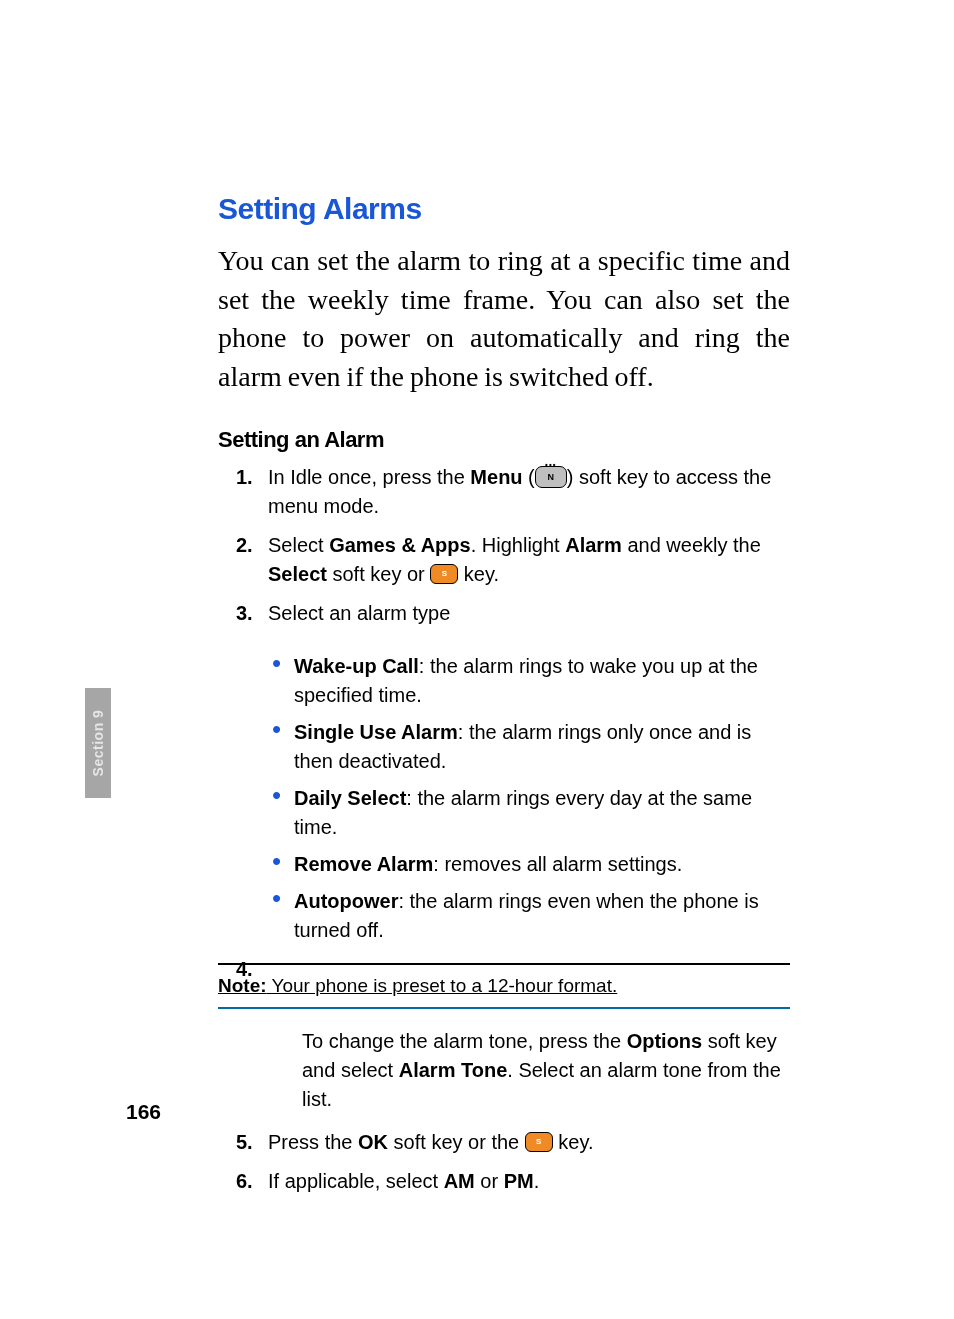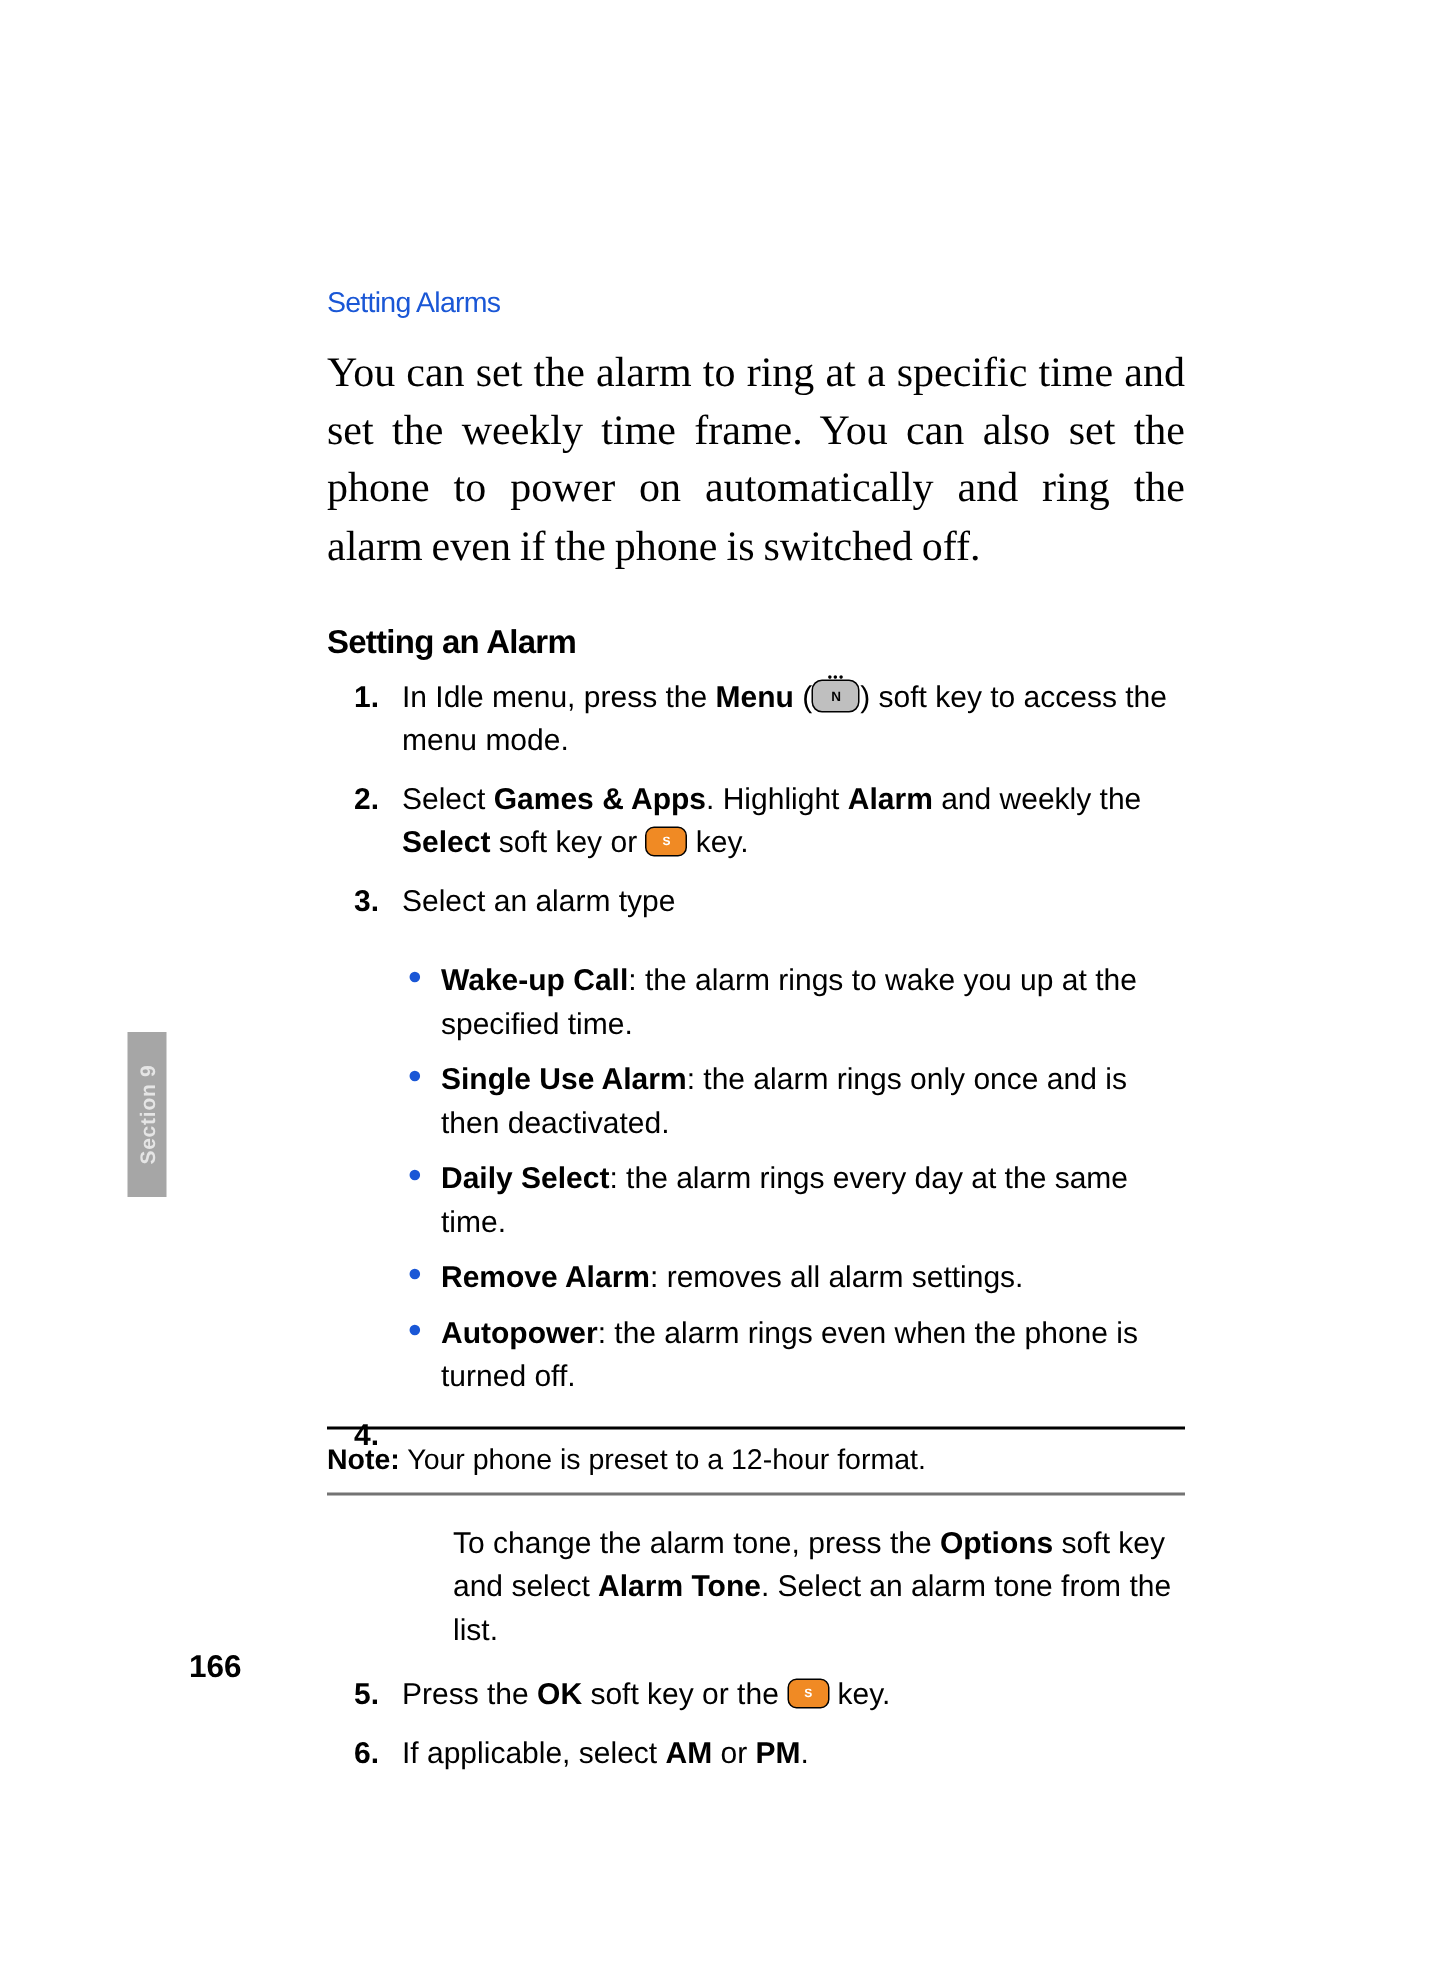--- a/index.html
+++ b/index.html
@@ -36,22 +36,22 @@
     letter-spacing: 0.5px;
   }
   .content {
     position: absolute;
     left: 218px;
     top: 192px;
     width: 572px;
   }
   h1 {
     color: #1a57d6;
-    font-size: 19px;
-    font-weight: normal;
+    font-size: 30px;
+    font-weight: bold;
     margin: 0 0 16px 0;
     font-family: Arial, Helvetica, sans-serif;
     letter-spacing: -0.5px;
   }
   .intro {
     font-family: Liberation Serif, serif;
     font-size: 28px;
     line-height: 1.38;
     margin: 0 0 30px 0;
     text-align: justify;
@@ -101,23 +101,24 @@
     position: absolute;
     left: 0;
     top: -2px;
     color: #1a57d6;
     font-size: 26px;
     line-height: 1;
   }
   .note-block {
     margin: 18px 0 18px 0;
     border-top: 2px solid #000;
-    border-bottom: 2px solid #737373;
+    border-bottom: 2px solid #0369a1;
     padding: 10px 0;
     font-size: 19px;
+    text-decoration: underline;
   }
   .note-block .note-label { font-weight: bold; }
   .continuation {
     margin: 0 0 14px 84px;
     font-size: 20px;
     line-height: 1.45;
   }
   .page-num {
     position: absolute;
     left: 126px;
@@ -182,21 +183,21 @@
 
     <h1>Setting Alarms</h1>
 
     <p class="intro">You can set the alarm to ring at a specific time and set the weekly time frame. You can also set the phone to power on automatically and ring the alarm even if the phone is switched off.</p>
 
     <h2>Setting an Alarm</h2>
 
     <ol class="steps">
       <li>
         <span class="num">1.</span>
-        <span>In Idle menu, press the </span><span class="bold">Menu</span><span> (</span><span class="key-gray">N</span><span>) soft key to access the menu mode.</span>
+        <span>In Idle once, press the </span><span class="bold">Menu</span><span> (</span><span class="key-gray">N</span><span>) soft key to access the menu mode.</span>
       </li>
       <li>
         <span class="num">2.</span>
         <span>Select </span><span class="bold">Games &amp; Apps</span><span>. Highlight </span><span class="bold">Alarm</span><span> and weekly the </span><span class="bold">Select</span><span> soft key or </span><span class="key-orange">S</span><span> key.</span>
       </li>
       <li>
         <span class="num">3.</span>
         <span> Select an alarm type</span>
         <ul class="bullets">
           <li><span class="bold">Wake-up Call</span><span>: the alarm rings to wake you up at the specified time.</span></li>

